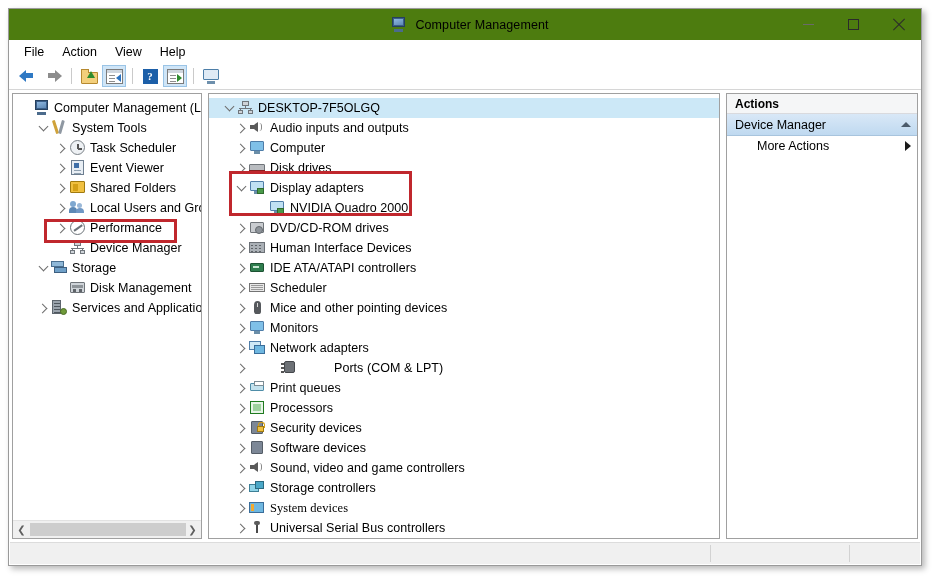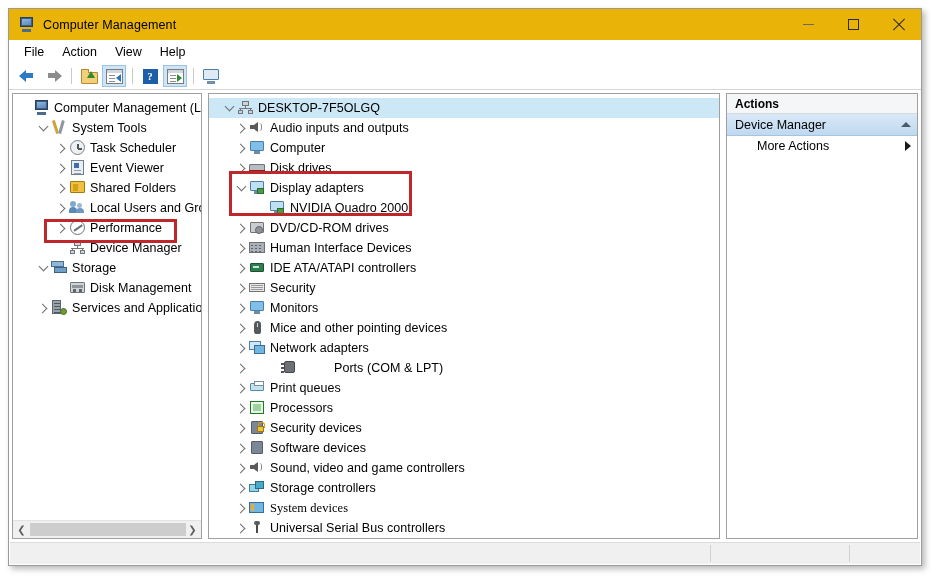--- a/index.html
+++ b/index.html
@@ -28,24 +28,25 @@
     box-sizing: border-box;
     box-shadow: 3px 3px 6px rgba(0,0,0,0.28);
     display: flex;
     flex-direction: column;
   }
 
   
   #titlebar {
     height: 31px;
     flex: 0 0 31px;
-    background: #eab308;
+    background: #4d7c0f;
     display: flex;
     align-items: center;
     position: relative;
+    justify-content: center;
   }
   #title-icon {
     width: 18px; height: 16px;
     margin-left: 9px;
     margin-right: 7px;
     position: relative;
     flex: 0 0 18px;
   }
   #title-text {
     font-size: 12.5px;
@@ -817,42 +818,42 @@
             <span class="twisty">
               <span class="chev closed"></span>
             </span>
             <span class="ticon">
               <span class="kbd">
                 <i style="top:1px"></i>
                 <i style="top:3px"></i>
                 <i style="top:5px"></i>
               </span>
             </span>
-            <span class="tlabel">Security</span>
+            <span class="tlabel">Scheduler</span>
+          </div>
+          <div class="row" style="padding-left: 24px;">
+            <span class="twisty">
+              <span class="chev closed"></span>
+            </span>
+            <span class="ticon">
+              <span class="mouse">
+                <i></i>
+              </span>
+            </span>
+            <span class="tlabel">Mice and other pointing devices</span>
           </div>
           <div class="row" style="padding-left: 24px;">
             <span class="twisty">
               <span class="chev closed"></span>
             </span>
             <span class="ticon">
               <span class="scr-icon"></span>
               <span class="scr-stand"></span>
             </span>
             <span class="tlabel">Monitors</span>
-          </div>
-          <div class="row" style="padding-left: 24px;">
-            <span class="twisty">
-              <span class="chev closed"></span>
-            </span>
-            <span class="ticon">
-              <span class="mouse">
-                <i></i>
-              </span>
-            </span>
-            <span class="tlabel">Mice and other pointing devices</span>
           </div>
           <div class="row" style="padding-left: 24px;">
             <span class="twisty">
               <span class="chev closed"></span>
             </span>
             <span class="ticon">
               <span class="net-m"></span>
               <span class="net-m2"></span>
             </span>
             <span class="tlabel">Network adapters</span>

